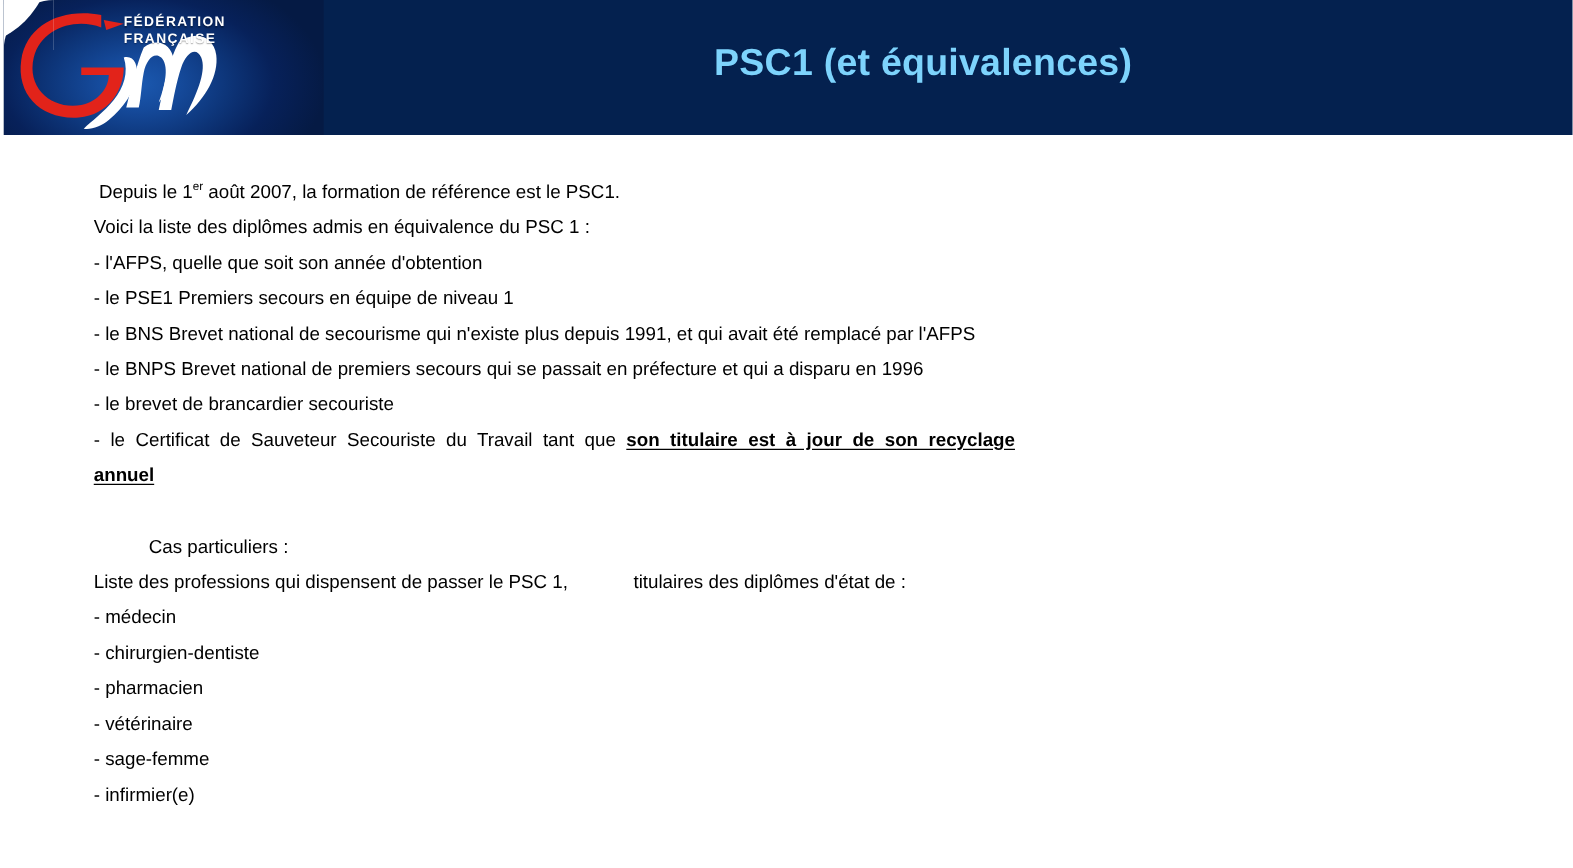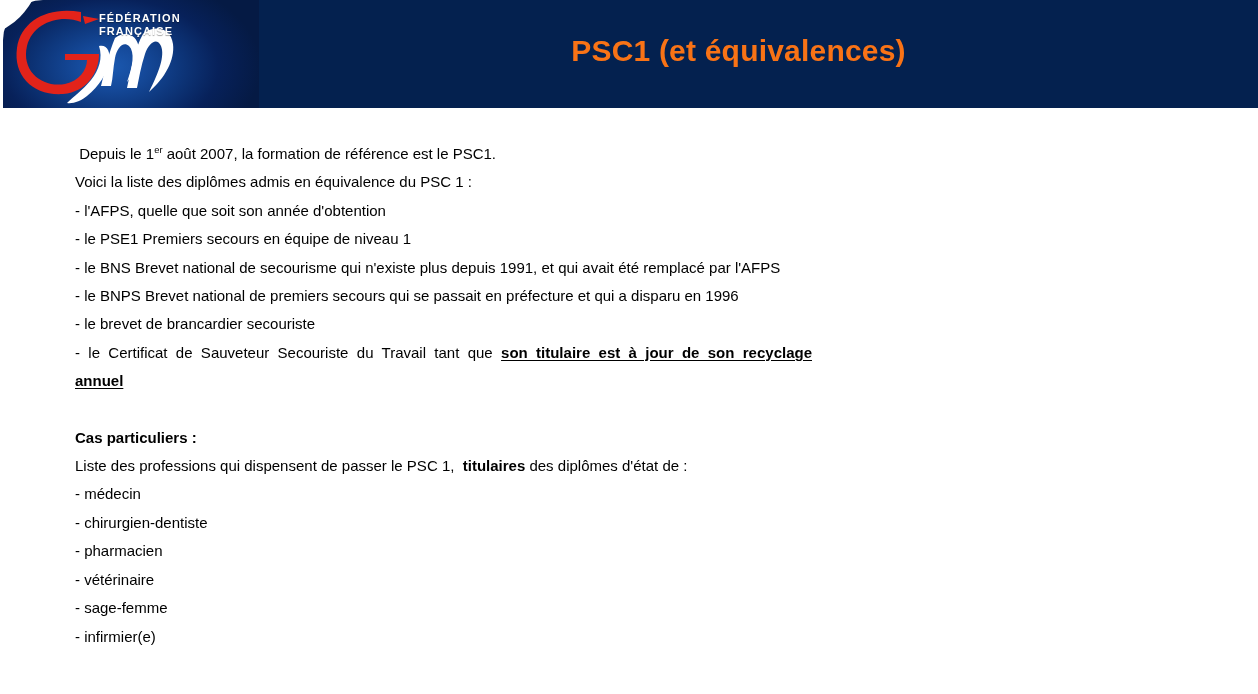--- a/index.html
+++ b/index.html
@@ -92,21 +92,21 @@
 
   .header-title {
     position: absolute;
     left: 216px;
     top: 0px;
     right: 0px;
     height: 108px;
     display: flex;
     align-items: center;
     justify-content: center;
-    color: #f97316;
+    color: #7dd3fc;
     font-family: "Liberation Sans", sans-serif;
     font-size: 30px;
     font-weight: bold;
     letter-spacing: 0.2px;
     text-align: center;
     padding-bottom: 6px;
     box-sizing: border-box;
   }
 
   
@@ -121,21 +121,21 @@
     line-height: 28.4px;
   }
 
   .line {
     white-space: pre-wrap;
   }
   .line.justified {
     text-align: justify;
     text-align-last: left;
   }
-  .bold { font-weight: bold; }
+  .bold { font-weight: normal; margin-left: 44px; }
   .bu   { font-weight: bold; text-decoration: underline; text-underline-offset: 2px; }
   sup {
     font-size: 0.62em;
     vertical-align: super;
     line-height: 0;
   }
 
   .spacer { height: 28px; }
 </style>
 </head>

